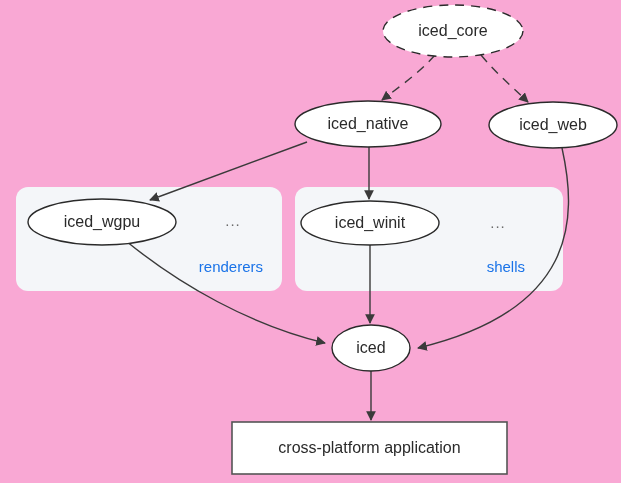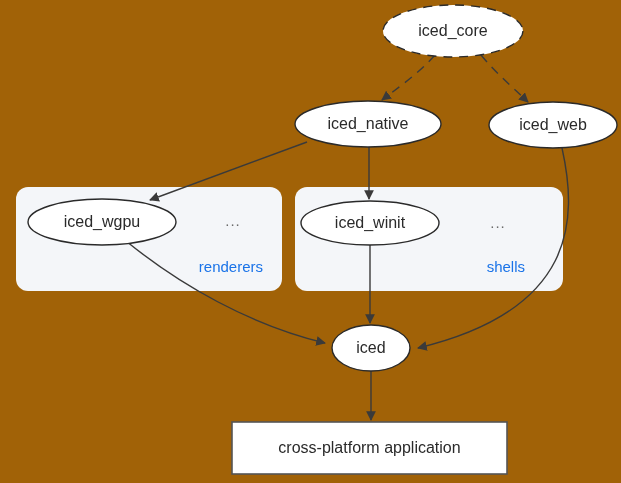--- a/index.html
+++ b/index.html
@@ -7,21 +7,21 @@
     padding: 0;
     background: #ffffff;
   }
   body {
     font-family: "Liberation Sans", sans-serif;
   }
   #canvas {
     position: relative;
     width: 621px;
     height: 483px;
-    background: #a16207;
+    background: #f9a8d4;
     overflow: hidden;
   }
   #graph {
     position: absolute;
     left: 0;
     top: 0;
     width: 621px;
     height: 483px;
   }
   .node-label {

